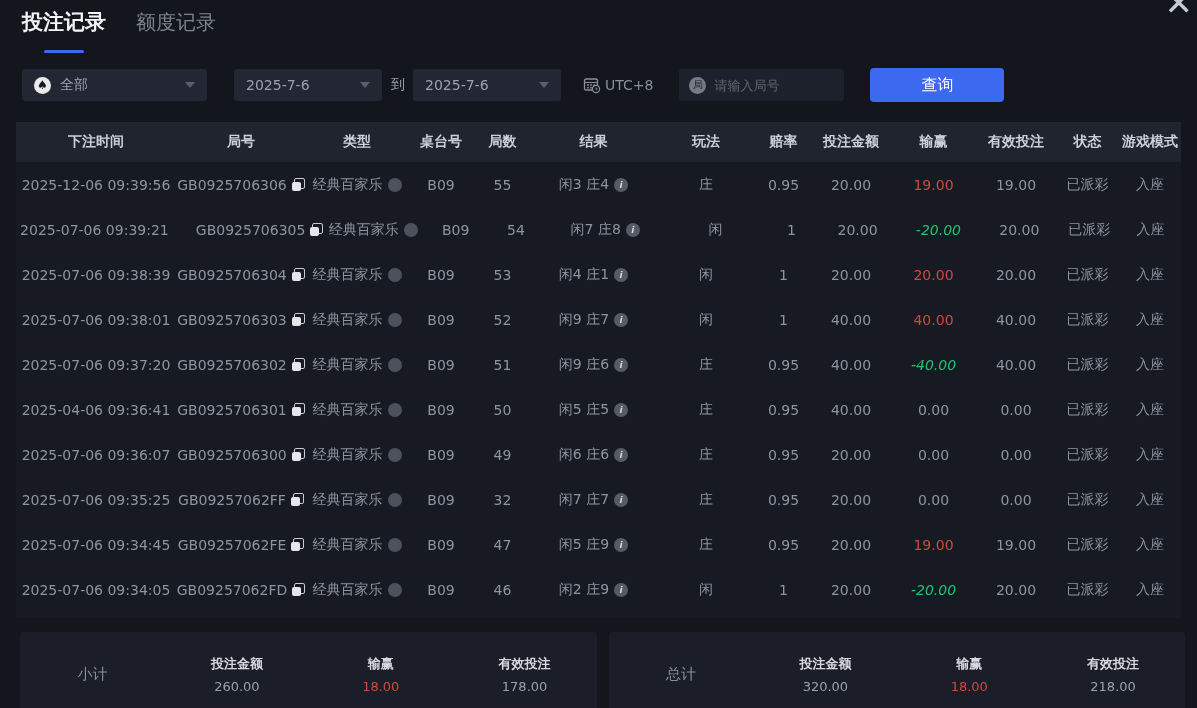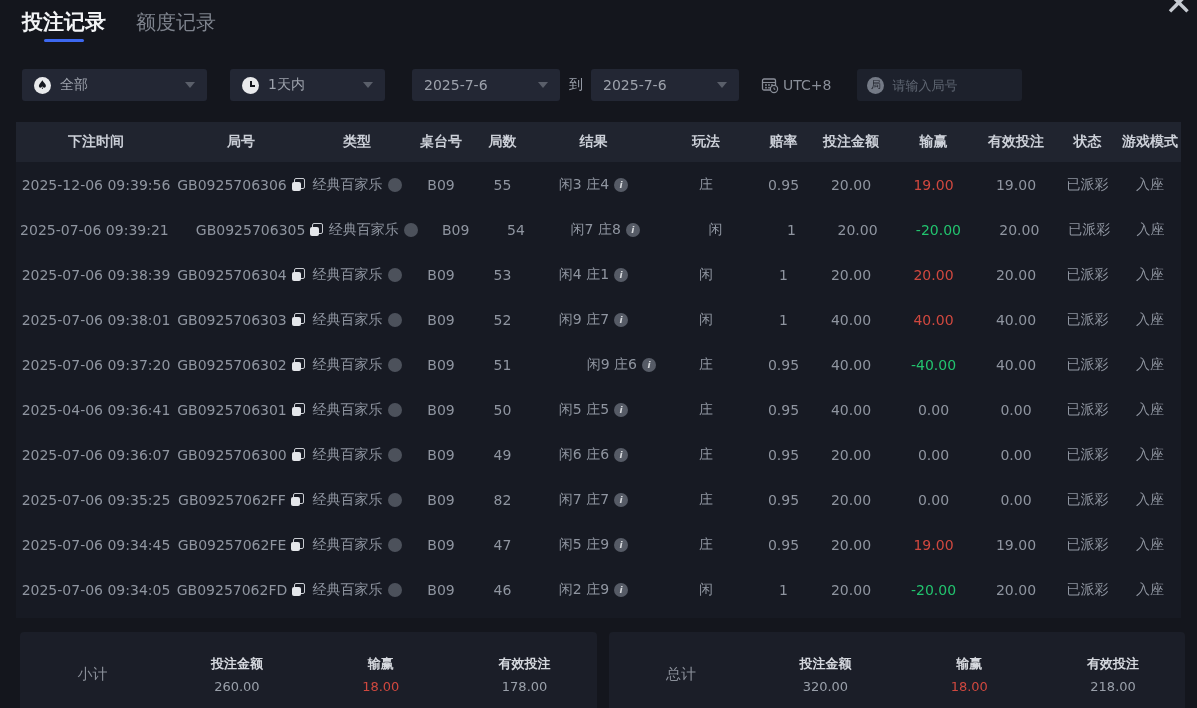--- a/index.html
+++ b/index.html
@@ -4,21 +4,21 @@
 <style>
   * { margin:0; padding:0; box-sizing:border-box; }
   html,body { width:1197px; height:708px; overflow:hidden; }
   body {
     background:var(--bg,#14161d);
     font-family:"DejaVu Sans","Liberation Sans",sans-serif;
     position:relative;
   }
   
   .tabs { position:absolute; left:22px; top:8px; display:flex; gap:30px; align-items:flex-end; }
-  .tab { font-size:20px; color:#7e838d; cursor:pointer; padding-bottom:6px; position:relative; }
+  .tab { font-size:20px; color:#7e838d; cursor:pointer; padding-bottom:17px; position:relative; }
   .tab.active { color:#f3f4f6; font-weight:bold; font-size:21px; }
   .tab.active::after { content:''; position:absolute; left:50%; transform:translateX(-50%);
     bottom:0; width:40px; height:3px; border-radius:2px; background:var(--accent,#3d68f0); }
   .close-x { position:absolute; right:4px; top:-14px; font-size:34px; font-weight:200;
     color:#c6cad1; cursor:pointer; line-height:1; }
   
   .filters { position:absolute; left:22px; top:68px; height:34px; display:flex; align-items:center; }
   .select { background:var(--control-bg,#232734); height:32px; border-radius:3px; display:flex;
     align-items:center; padding:0 12px; color:#9da2ac; font-size:14px; cursor:pointer; }
   .sel-game { width:185px; }
@@ -44,21 +44,21 @@
   .input-wrap input::placeholder { color:#5f6672; }
   .btn-search { margin-left:26px; width:134px; height:34px; background:var(--accent,#3d68f0);
     color:#fff; font-size:16px; border:none; border-radius:4px; cursor:pointer; font-family:inherit; }
   
   .table { position:absolute; left:16px; top:122px; width:1165px; background:#171a23; padding-bottom:6px; }
   .thead { display:flex; height:40px; background:#20242f; align-items:center; }
   .th { font-size:14px; font-weight:bold; color:#ccd0d8; text-align:center; }
   .tr { display:flex; height:45px; align-items:center; }
   .td { display:flex; justify-content:center; align-items:center; gap:5px; font-size:14px; color:#8f95a0; }
   .win-red { color:var(--red,#d0483f); }
-  .win-green { color:var(--green,#22c36e); }
+  .win-green { color:var(--green,#22c36e);font-style:italic; }
   .copy-icon { position:relative; width:13px; height:13px; display:inline-block; cursor:pointer; }
   .copy-icon::before { content:''; position:absolute; right:0; top:0; width:9px; height:9px;
     border:1px solid #c9ccd2; border-radius:2px; }
   .copy-icon::after { content:''; position:absolute; left:0; bottom:0; width:9px; height:9px;
     background:#e4e6ea; border-radius:2px; }
   .detail-circle { width:14px; height:14px; border-radius:50%; background:#4c515b; display:inline-block; cursor:pointer; }
   .info-circle { width:14px; height:14px; border-radius:50%; background:#565b66; color:#d8dade;
     font-size:9px; font-style:italic; font-weight:bold; display:inline-flex;
     align-items:center; justify-content:center; cursor:pointer; }
   
@@ -81,25 +81,20 @@
 </div>
 
 <div class="filters">
   <div class="select sel-game">
     <span class="circle-white">
         <span class="spade-glyph">♠</span>
       </span>
     <span class="sel-label">全部</span>
     <span class="chevron"></span>
   </div>
-  <div class="select sel-time">
-    <span class="circle-white clock-face"></span>
-    <span class="sel-label">1天内</span>
-    <span class="chevron"></span>
-  </div>
   <div class="select sel-date1">
     <span>2025-7-6</span>
     <span class="chevron"></span>
   </div>
   <span class="to-label">到</span>
   <div class="select sel-date2">
     <span>2025-7-6</span>
     <span class="chevron"></span>
   </div>
   <div class="tz">
@@ -114,20 +109,21 @@
       <circle cx="14" cy="14" r="3.6" fill="#14161d" stroke="#8a8f99" stroke-width="1.2"></circle>
       <line x1="14" y1="12.6" x2="14" y2="14.2" stroke="#8a8f99" stroke-width="1.1"></line>
       <line x1="14" y1="14.2" x2="15.3" y2="14.2" stroke="#8a8f99" stroke-width="1.1"></line>
     </svg>
     <span>UTC+8</span>
   </div>
   <div class="input-wrap">
     <span class="round-circle">局</span>
     <input type="text" placeholder="请输入局号" style="">
   </div>
+  <button class="btn-search">查询</button>
 </div>
 
 <div class="table">
   <div class="thead" id="thead">
       <div class="th" style="width: 160px;">下注时间</div>
       <div class="th" style="width: 130px;">局号</div>
       <div class="th" style="width: 102px;">类型</div>
       <div class="th" style="width: 66px;">桌台号</div>
       <div class="th" style="width: 57px;">局数</div>
       <div class="th" style="width: 125px;">结果</div>
@@ -327,21 +323,21 @@
         <div class="td" style="width: 102px;">
           <span>经典百家乐</span>
           <span class="detail-circle"></span>
         </div>
         <div class="td" style="width: 66px;">
           <span>B09</span>
         </div>
         <div class="td" style="width: 57px;">
           <span>51</span>
         </div>
-        <div class="td" style="width: 125px; justify-content: flex-end;">
+        <div class="td" style="width: 125px;">
           <span>闲9 庄6</span>
           <span class="info-circle">i</span>
         </div>
         <div class="td" style="width: 100px;">
           <span>庄</span>
         </div>
         <div class="td" style="width: 55px;">
           <span>0.95</span>
         </div>
         <div class="td" style="width: 80px;">
@@ -457,21 +453,21 @@
           <span class="copy-icon"></span>
         </div>
         <div class="td" style="width: 102px;">
           <span>经典百家乐</span>
           <span class="detail-circle"></span>
         </div>
         <div class="td" style="width: 66px;">
           <span>B09</span>
         </div>
         <div class="td" style="width: 57px;">
-          <span>82</span>
+          <span>32</span>
         </div>
         <div class="td" style="width: 125px;">
           <span>闲7 庄7</span>
           <span class="info-circle">i</span>
         </div>
         <div class="td" style="width: 100px;">
           <span>庄</span>
         </div>
         <div class="td" style="width: 55px;">
           <span>0.95</span>

